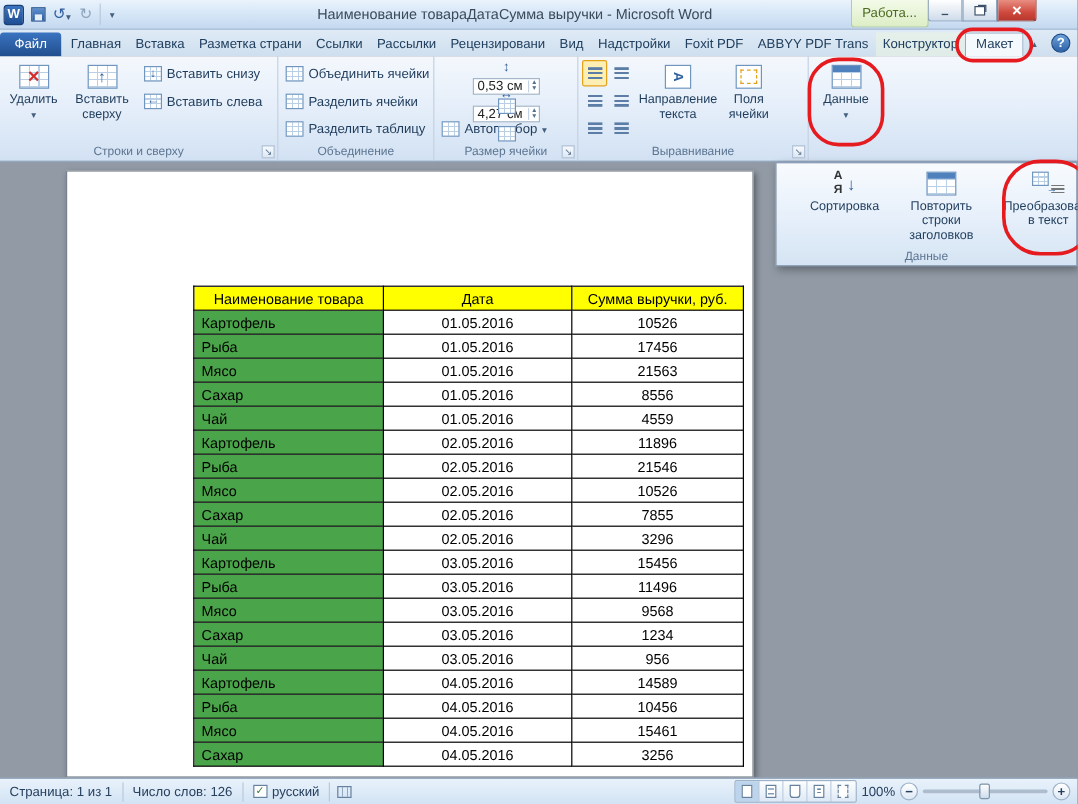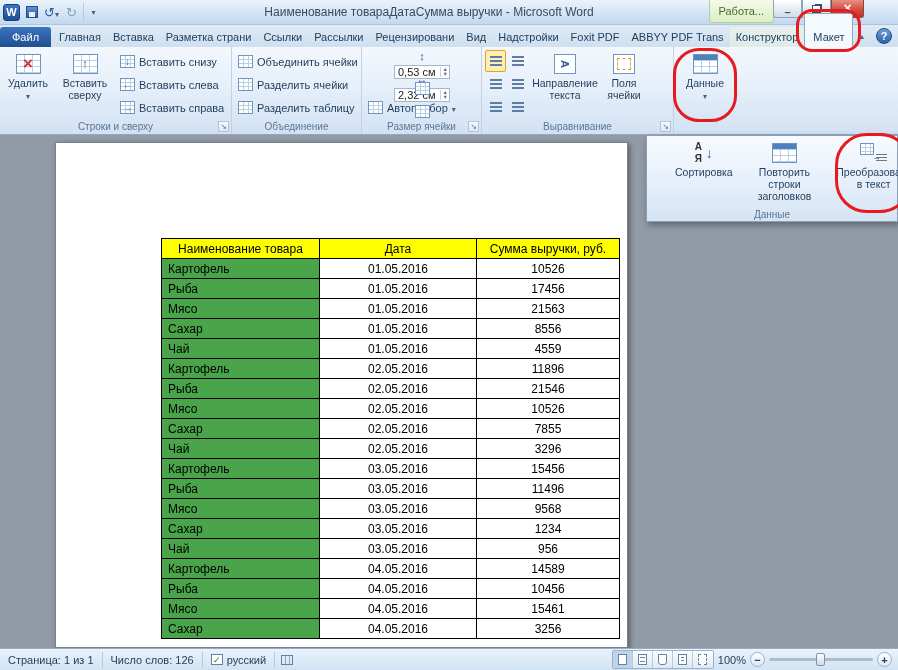--- a/index.html
+++ b/index.html
@@ -42,21 +42,21 @@
   .winbtn.close::after { content:"×"; font-size:14px; margin-top:-2px; }
 
   
   .tabrow { position:absolute; left:0; top:25px; width:898px; height:22px;
     background:linear-gradient(#dfeaf6,#cfdfef); display:flex; align-items:flex-end; }
   .tab { padding:4px 6px 4px; font-size:11px; color:#21405f; white-space:nowrap; position:relative; }
   .tab.file { background:linear-gradient(#3a74c0,#214e8e); color:#fff; padding:4px 12px;
     border-radius:3px 3px 0 0; margin-right:2px; }
   .tab.contextual { background:rgba(236,246,226,.55); }
   .tab.active { background:#f4f9fd; border:1px solid #93a9c1; border-bottom:none;
-    border-radius:2px 2px 0 0; padding:17px 8px 4px; }
+    border-radius:2px 2px 0 0; padding:3px 8px 4px; }
   .ribbon-ctl { margin-left:auto; display:flex; align-items:center; gap:7px; padding:0 6px 3px 0; }
   .collapse-chevron { width:14px; height:12px; display:flex; align-items:center; justify-content:center;
     color:#44617f; font-size:8px; }
   .collapse-chevron::after { content:"▴"; }
   .help-btn { width:16px; height:16px; border-radius:50%; border:1px solid #1d4a85;
     background:linear-gradient(#6ba1d8,#2d62a8); color:#fff; font-weight:bold; font-size:11px;
     display:flex; align-items:center; justify-content:center; }
   .help-btn::after { content:"?"; }
 
   
@@ -260,24 +260,20 @@
     </div>
     <div>
       <div class="sbtn">
         <span class="mt ovdn"></span>
         <span>Вставить снизу</span>
       </div>
       <div class="sbtn">
         <span class="mt ovl"></span>
         <span>Вставить слева</span>
       </div>
-      <div class="sbtn">
-        <span class="mt ovr"></span>
-        <span>Вставить справа</span>
-      </div>
     </div>
     <div class="launcher"></div>
     <div class="rgroup-label">Строки и сверху</div>
   </div>
 
   <div class="rgroup" style="width:130px">
     <div class="sbtn">
       <span class="mt"></span>
       <span>Объединить ячейки</span>
     </div>
@@ -300,21 +296,21 @@
         <span class="spin-arrows">
             <i></i>
             <i></i>
           </span>
       </div>
       <span class="mt"></span>
     </div>
     <div class="sizerow">
       <span class="arr-glyph arr-lr"></span>
       <div class="spin">
-        <span>2,32 см</span>
+        <span>4,27 см</span>
         <span class="spin-arrows">
             <i></i>
             <i></i>
           </span>
       </div>
       <span class="mt"></span>
     </div>
     <div class="sbtn">
       <span class="mt"></span>
       <span>Автоподбор</span>

